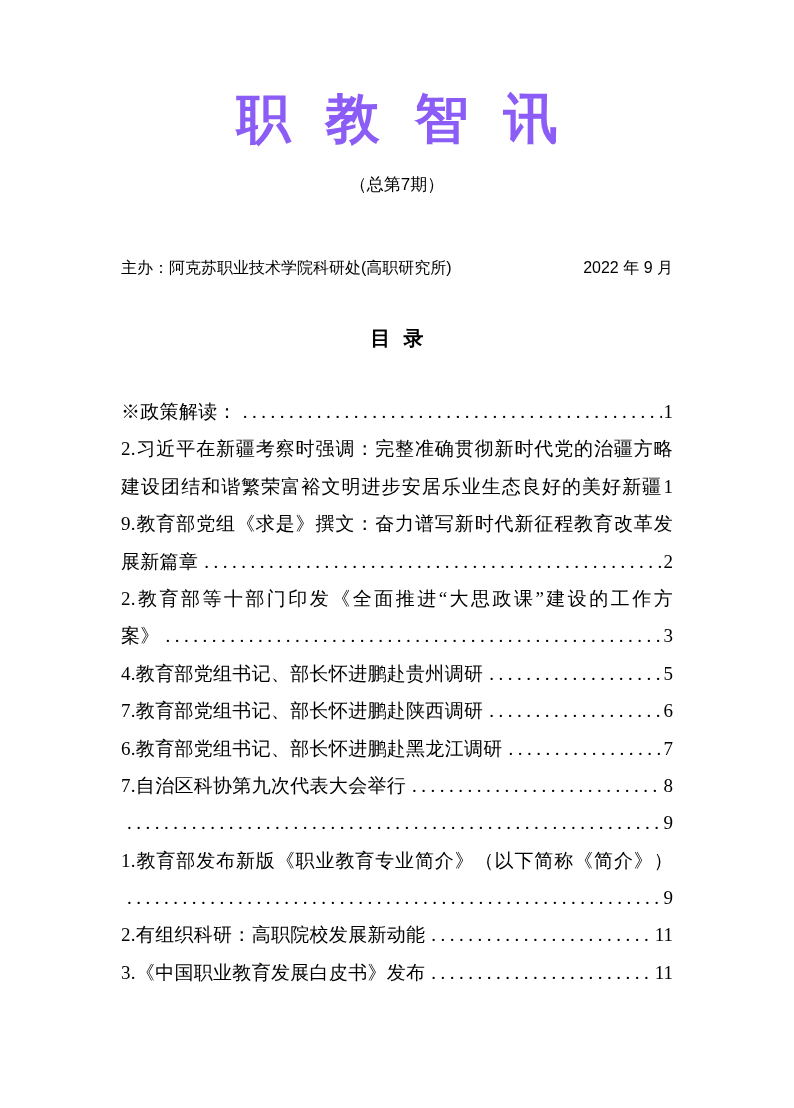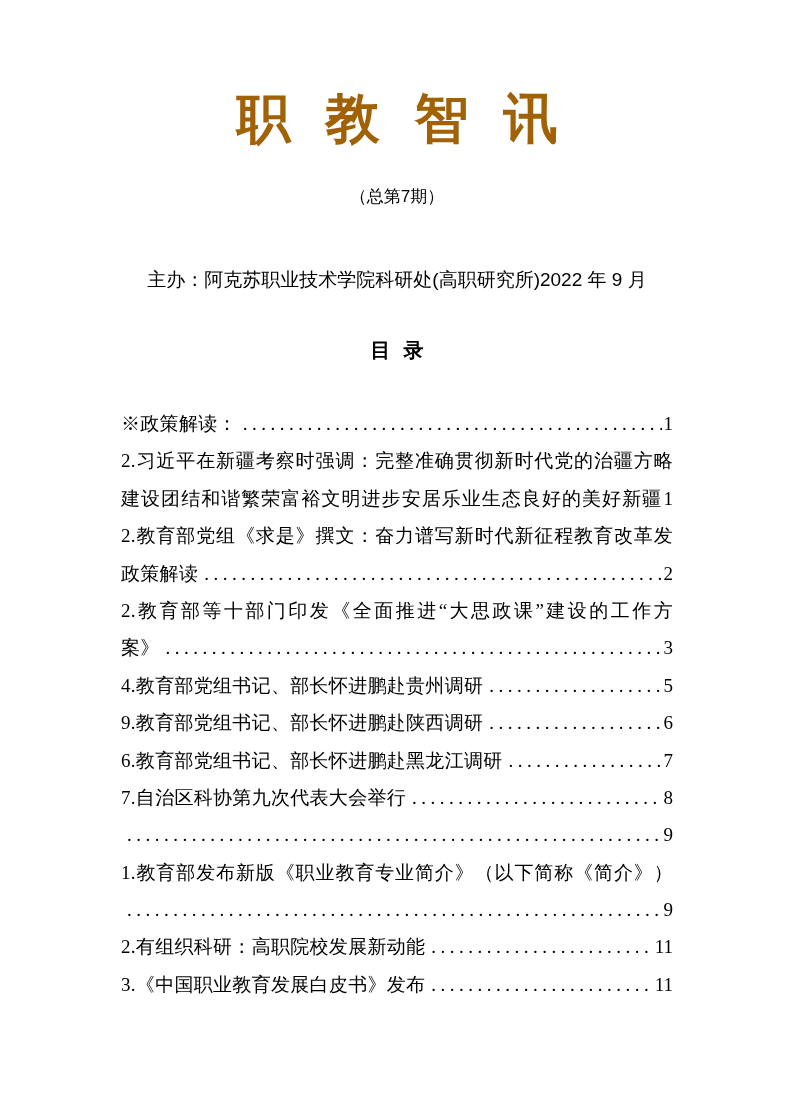--- a/index.html
+++ b/index.html
@@ -8,45 +8,45 @@
     background: #ffffff;
     font-family: "Liberation Serif", "DejaVu Serif", serif;
     color: #000;
     overflow: hidden;
   }
   .page { padding: 0 121px; box-sizing: border-box; width: 794px; height: 1108px; }
 
   .doc-title {
     margin: 86px 0 0 0;
     text-align: center;
-    color: #a16207;
+    color: #8b5cf6;
     font-family: "Liberation Sans", "DejaVu Sans", sans-serif;
     font-weight: bold;
     font-size: 54px;
     line-height: 64px;
     letter-spacing: 10px;
     padding-left: 10px; 
     white-space: nowrap;
   }
 
   .issue {
-    margin-top: 36px;
+    margin-top: 24px;
     text-align: center;
     font-family: "Liberation Sans", "DejaVu Sans", sans-serif;
     font-size: 17px;
     line-height: 22px;
   }
 
   .pub-row {
     margin-top: 62px;
     display: flex;
-    justify-content: center;
+    justify-content: space-between;
     align-items: baseline;
     font-family: "Liberation Sans", "DejaVu Sans", sans-serif;
-    font-size: 19px;
+    font-size: 16px;
     line-height: 20px;
   }
 
   .toc-heading {
     margin: 48px 0 16px 0;
     text-align: center;
     font-size: 20px;
     line-height: 24px;
     font-weight: bold;
     letter-spacing: 4px;
@@ -98,42 +98,42 @@
         <span class="toc-page">1</span>
       </div>
       <div class="toc-row justify">
         <span class="toc-text">2.习近平在新疆考察时强调：完整准确贯彻新时代党的治疆方略</span>
       </div>
       <div class="toc-row justify">
         <span class="toc-text">建设团结和谐繁荣富裕文明进步安居乐业生态良好的美好新疆</span>
         <span class="toc-page">1</span>
       </div>
       <div class="toc-row justify">
-        <span class="toc-text">2.教育部党组《求是》撰文：奋力谱写新时代新征程教育改革发</span>
+        <span class="toc-text">9.教育部党组《求是》撰文：奋力谱写新时代新征程教育改革发</span>
       </div>
       <div class="toc-row">
-        <span class="toc-text">政策解读</span>
+        <span class="toc-text">展新篇章</span>
         <span class="toc-dots">................................................................................................................................................................</span>
         <span class="toc-page">2</span>
       </div>
       <div class="toc-row justify">
         <span class="toc-text">2.教育部等十部门印发《全面推进“大思政课”建设的工作方</span>
       </div>
       <div class="toc-row">
         <span class="toc-text">案》</span>
         <span class="toc-dots">................................................................................................................................................................</span>
         <span class="toc-page">3</span>
       </div>
       <div class="toc-row">
         <span class="toc-text">4.教育部党组书记、部长怀进鹏赴贵州调研</span>
         <span class="toc-dots">................................................................................................................................................................</span>
         <span class="toc-page">5</span>
       </div>
       <div class="toc-row">
-        <span class="toc-text">9.教育部党组书记、部长怀进鹏赴陕西调研</span>
+        <span class="toc-text">7.教育部党组书记、部长怀进鹏赴陕西调研</span>
         <span class="toc-dots">................................................................................................................................................................</span>
         <span class="toc-page">6</span>
       </div>
       <div class="toc-row">
         <span class="toc-text">6.教育部党组书记、部长怀进鹏赴黑龙江调研</span>
         <span class="toc-dots">................................................................................................................................................................</span>
         <span class="toc-page">7</span>
       </div>
       <div class="toc-row">
         <span class="toc-text">7.自治区科协第九次代表大会举行</span>

